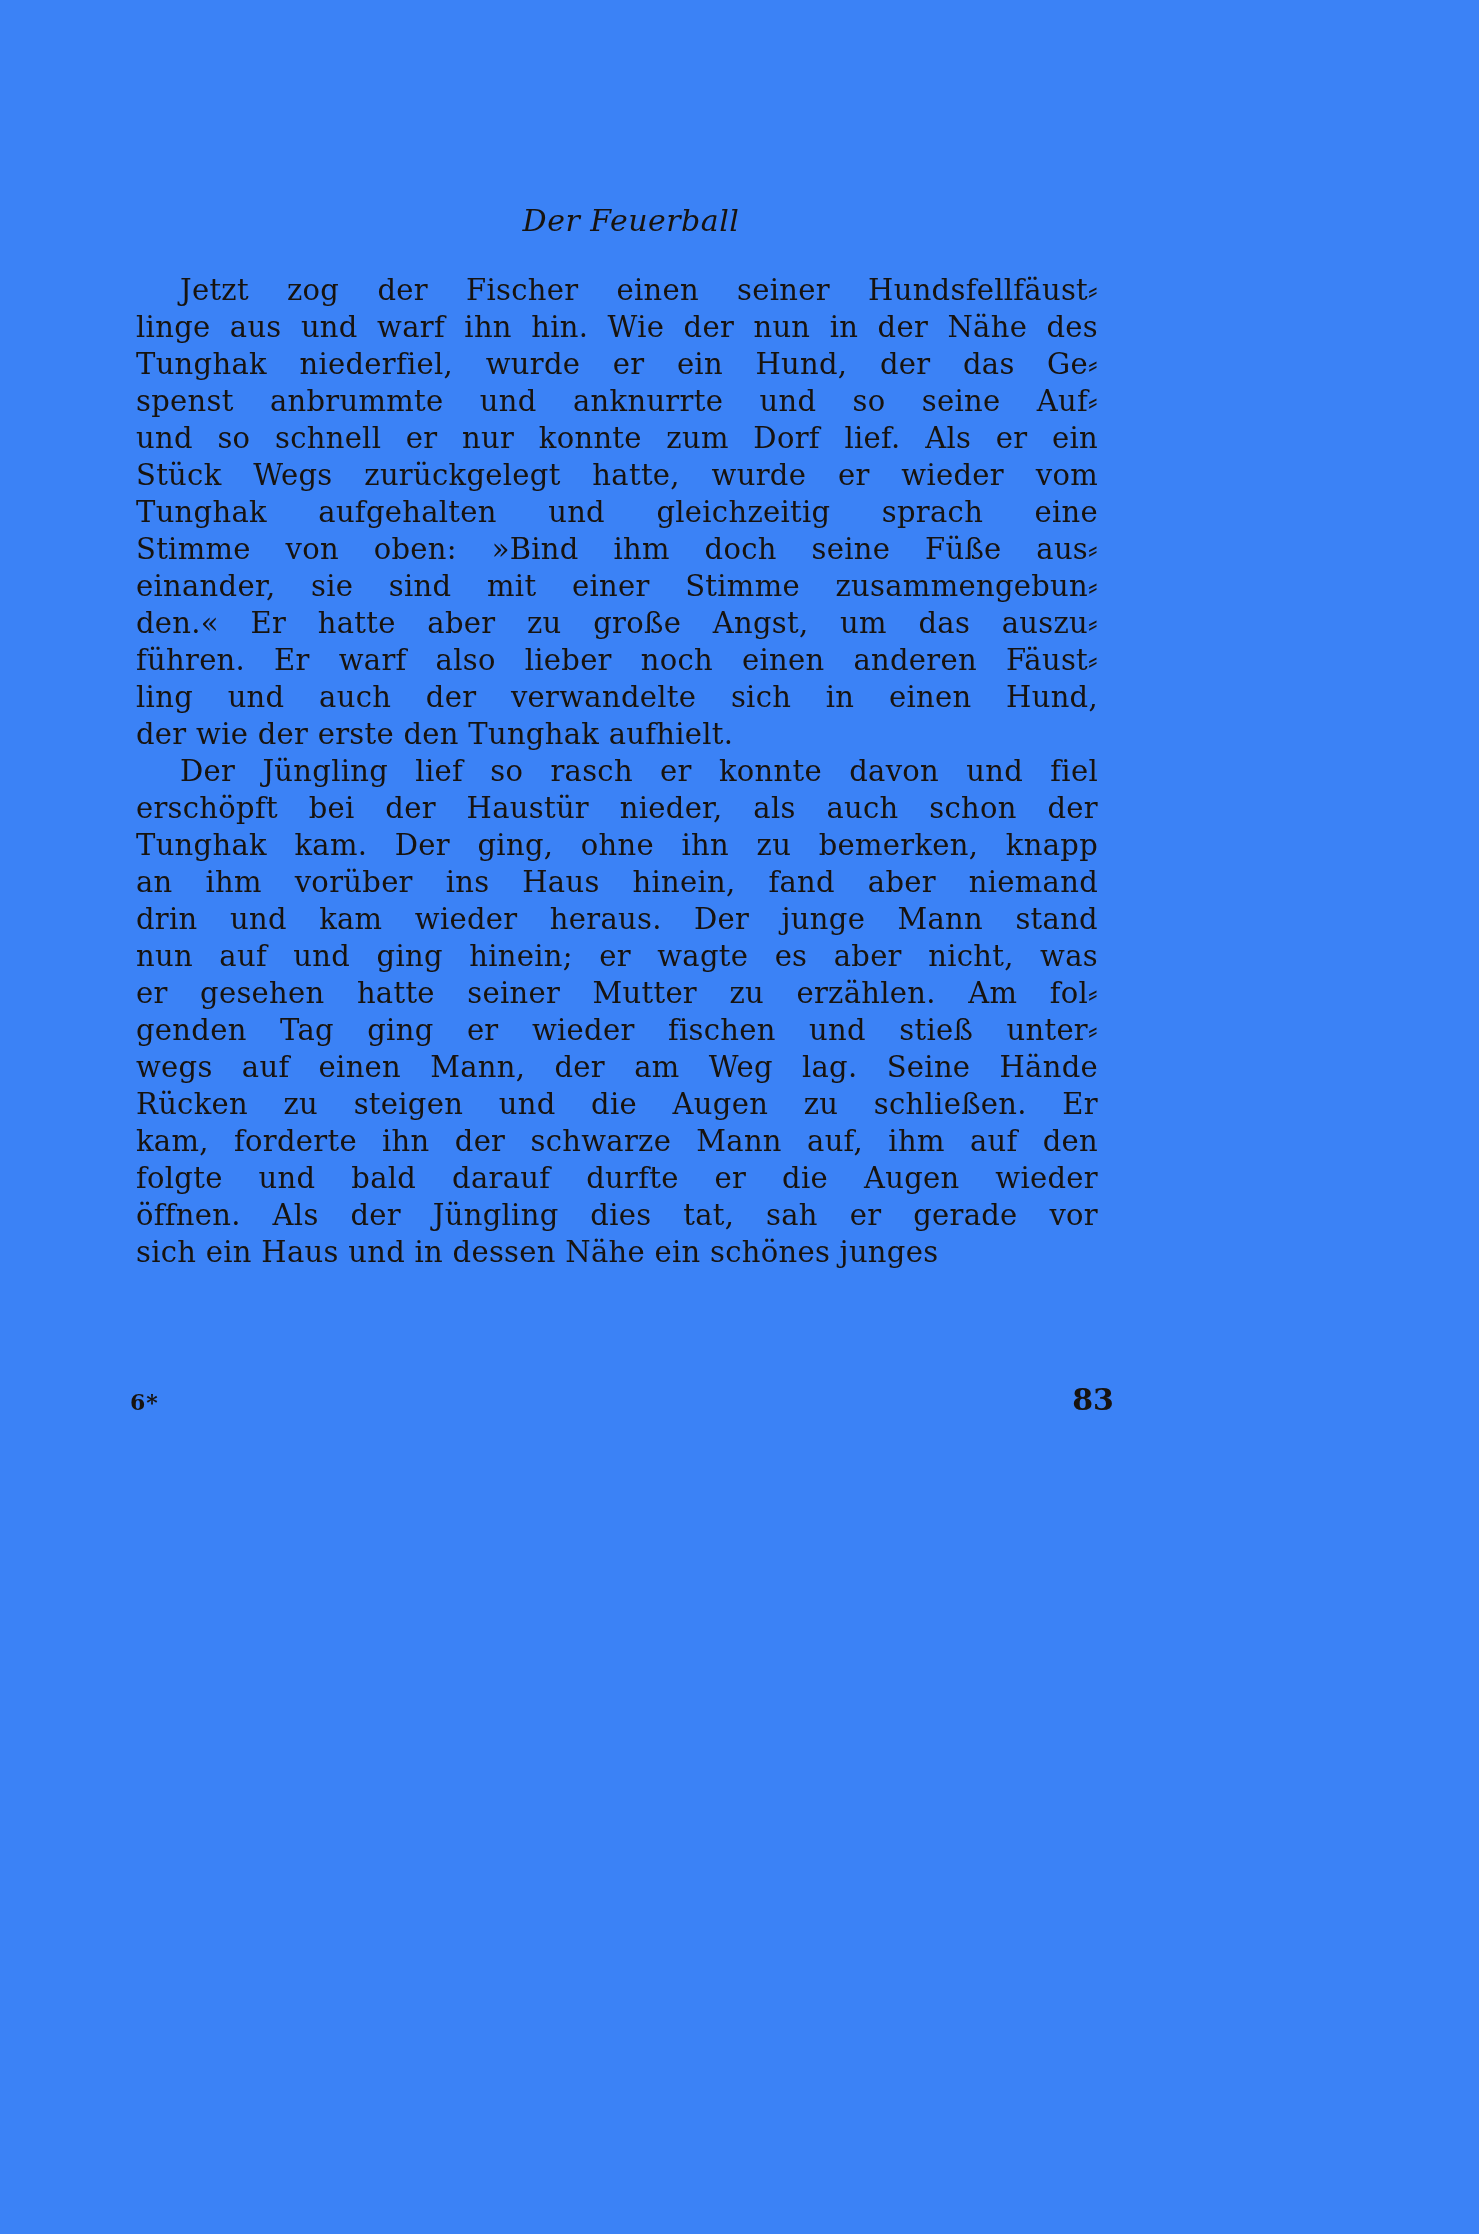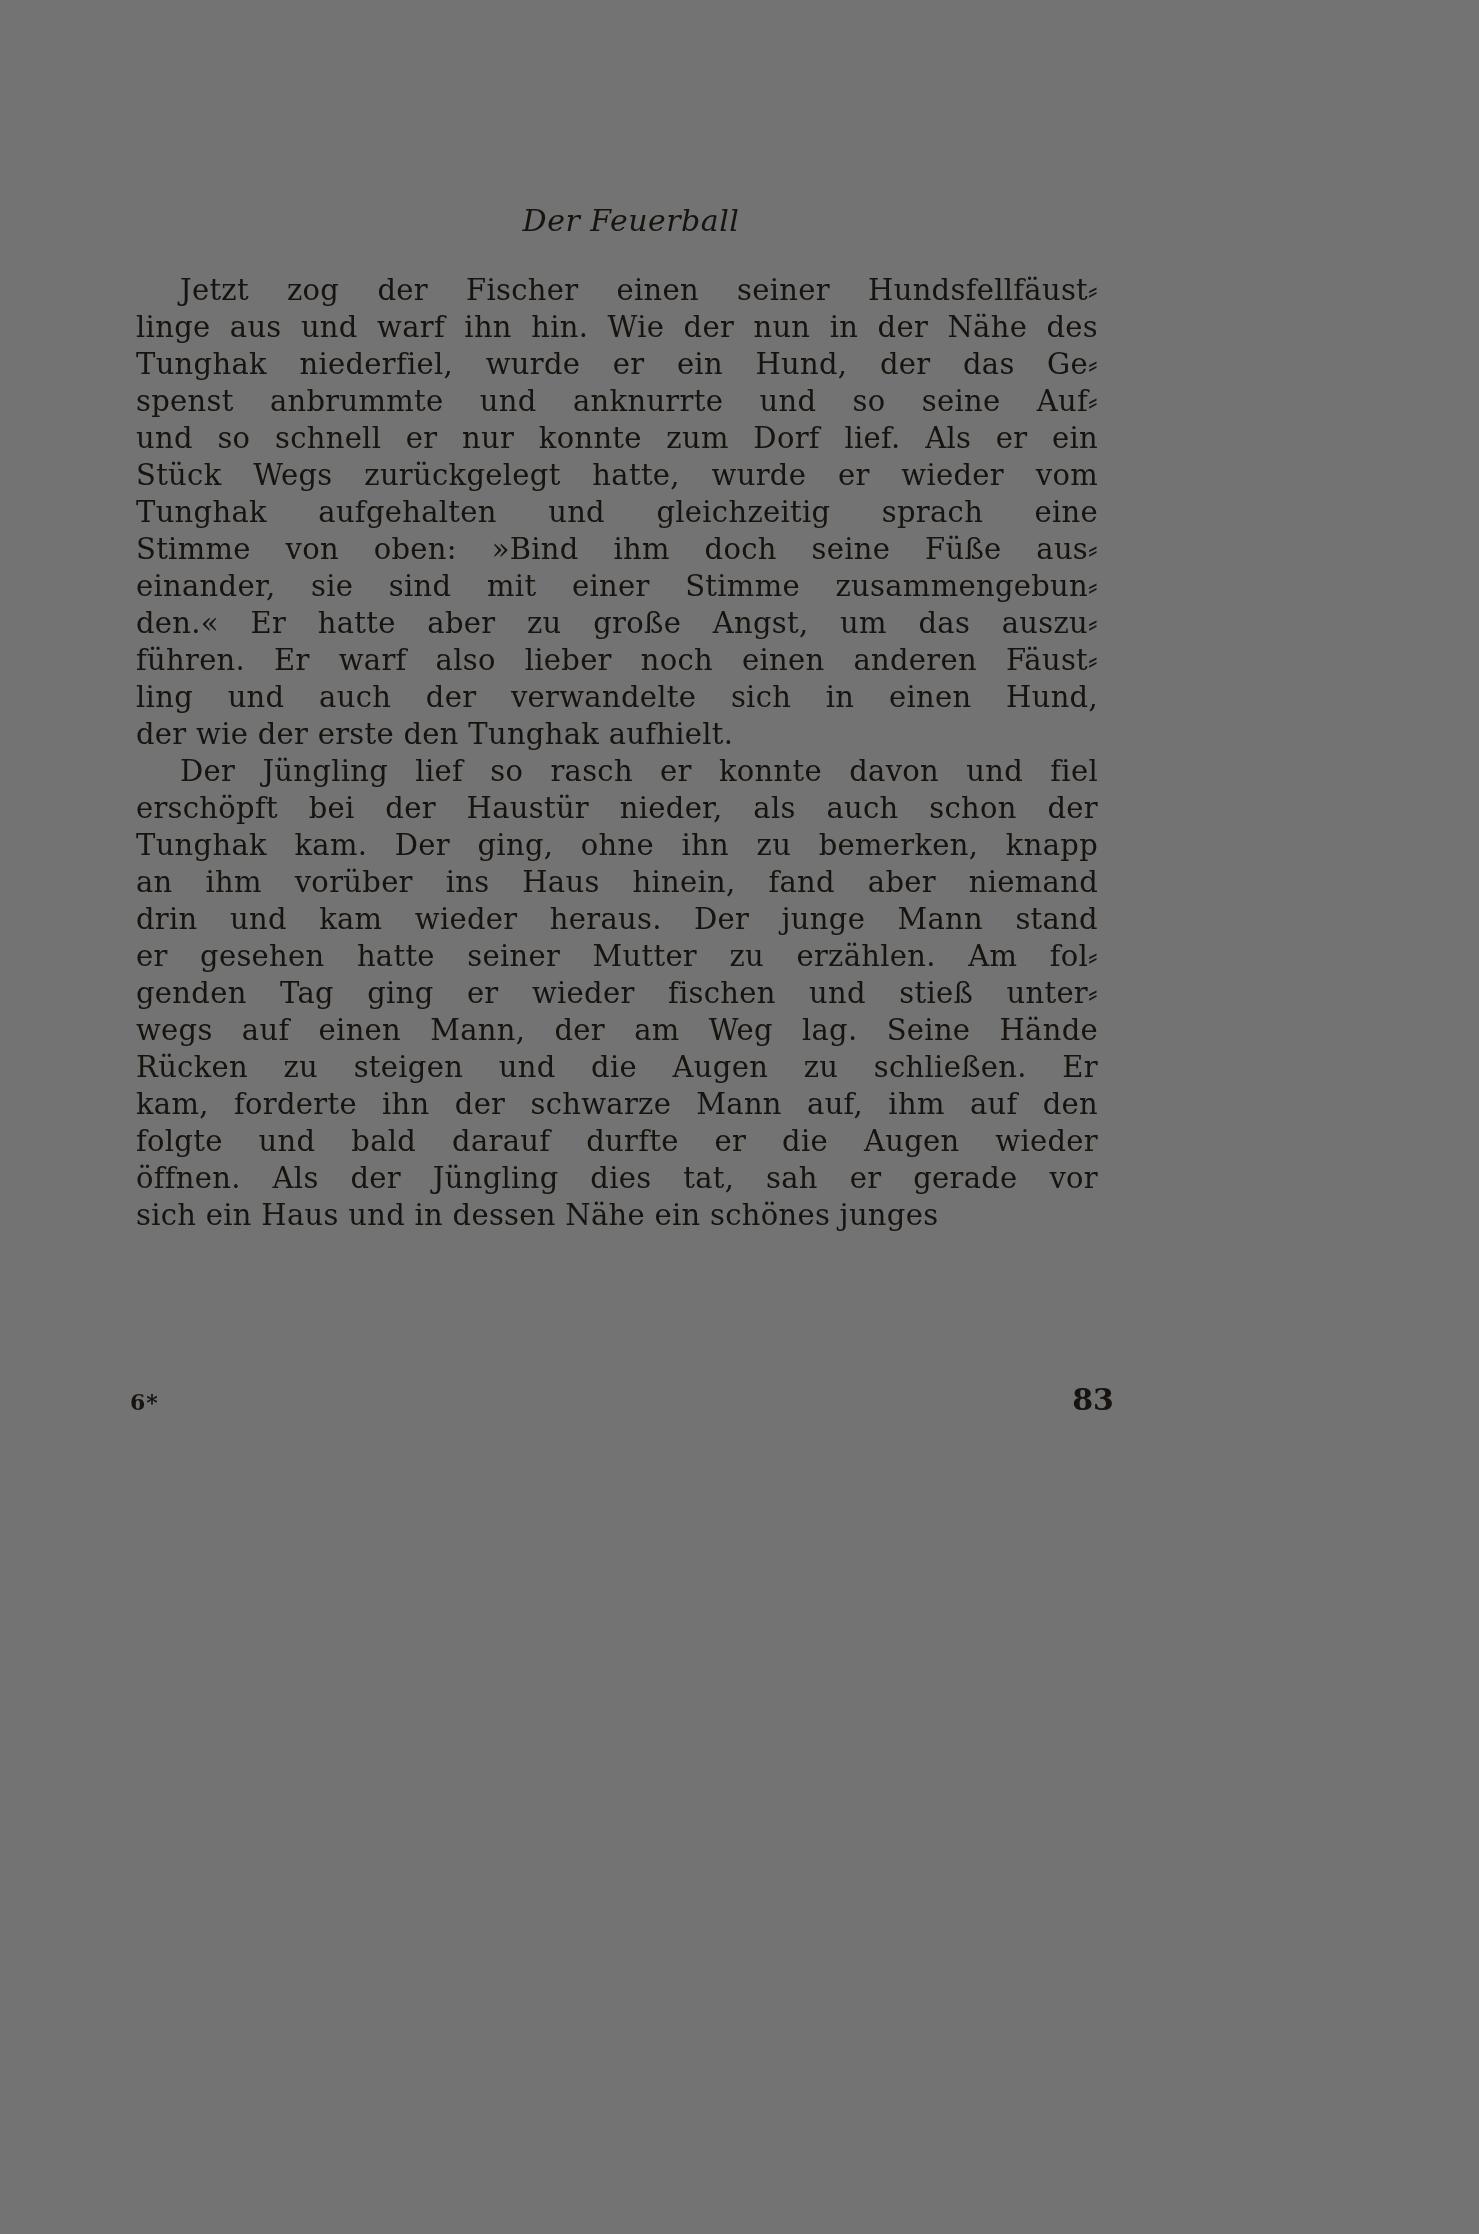--- a/index.html
+++ b/index.html
@@ -4,21 +4,21 @@
 <style>
   html, body {
     margin: 0;
     padding: 0;
     background: #ffffff;
   }
   .page {
     position: relative;
     width: 1479px;
     height: 2234px;
-    background: #737373;
+    background: #3b82f6;
     font-family: "DejaVu Serif", "Liberation Serif", serif;
     color: #17130f;
     overflow: hidden;
   }
   .running-header {
     position: absolute;
     top: 203px;
     left: 150px;
     width: 962px;
     text-align: center;
@@ -83,20 +83,21 @@
       <div class="line">einander, sie sind mit einer Stimme zusammengebun⸗</div>
       <div class="line">den.« Er hatte aber zu große Angst, um das auszu⸗</div>
       <div class="line">führen. Er warf also lieber noch einen anderen Fäust⸗</div>
       <div class="line">ling und auch der verwandelte sich in einen Hund,</div>
       <div class="line last">der wie der erste den Tunghak aufhielt.</div>
       <div class="line indent">Der Jüngling lief so rasch er konnte davon und fiel</div>
       <div class="line">erschöpft bei der Haustür nieder, als auch schon der</div>
       <div class="line">Tunghak kam. Der ging, ohne ihn zu bemerken, knapp</div>
       <div class="line">an ihm vorüber ins Haus hinein, fand aber niemand</div>
       <div class="line">drin und kam wieder heraus. Der junge Mann stand</div>
+      <div class="line">nun auf und ging hinein; er wagte es aber nicht, was</div>
       <div class="line">er gesehen hatte seiner Mutter zu erzählen. Am fol⸗</div>
       <div class="line">genden Tag ging er wieder fischen und stieß unter⸗</div>
       <div class="line">wegs auf einen Mann, der am Weg lag. Seine Hände</div>
       <div class="line">Rücken zu steigen und die Augen zu schließen. Er</div>
       <div class="line">kam, forderte ihn der schwarze Mann auf, ihm auf den</div>
       <div class="line">folgte und bald darauf durfte er die Augen wieder</div>
       <div class="line">öffnen. Als der Jüngling dies tat, sah er gerade vor</div>
       <div class="line last">sich ein Haus und in dessen Nähe ein schönes junges</div>
     </div>
 

